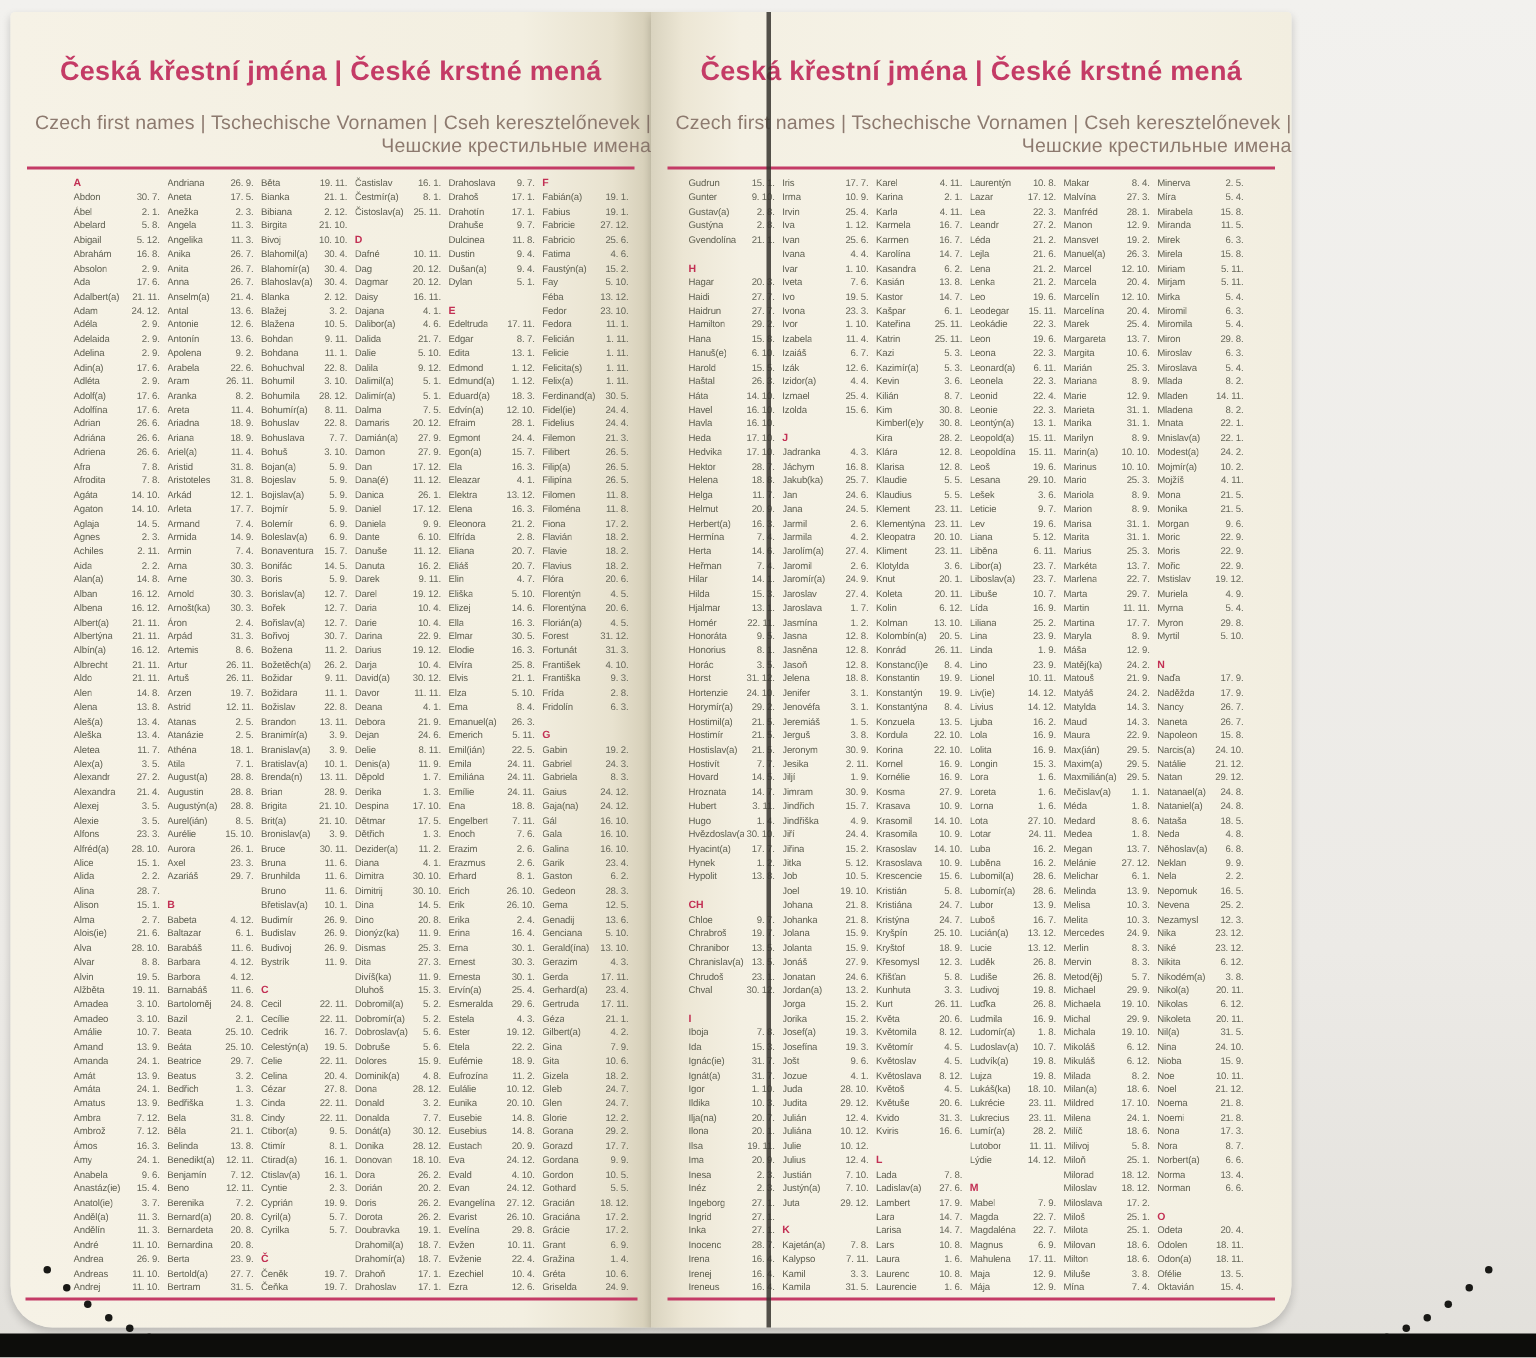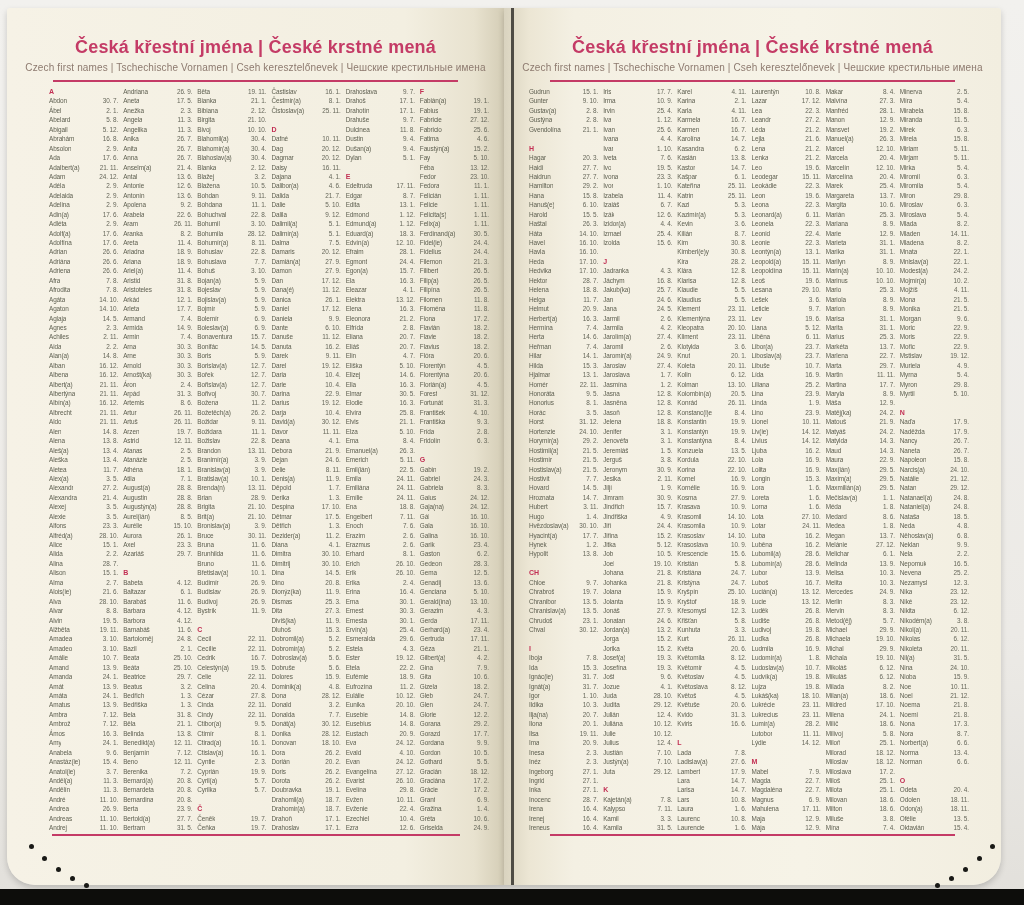--- a/index.html
+++ b/index.html
@@ -3,41 +3,41 @@
 <meta charset="utf-8">
 <style>
   html,body{margin:0;padding:0;}
   body{
     width:1024px;height:905px;position:relative;overflow:hidden;
     background:linear-gradient(180deg,#f2f1ee 0%,#eceae6 70%,#e2e0db 100%);
     font-family:"Liberation Sans",sans-serif;
     -webkit-font-smoothing:antialiased;
   }
   .black-bar{position:absolute;left:0;right:0;bottom:0;height:16px;background:#0d0d0b;}
-  .spread{position:absolute;top:8px;left:7px;width:994px;height:877px;display:flex;}
+  .spread{position:absolute;top:8px;left:7px;width:854px;height:877px;display:flex;}
   .page{position:relative;height:100%;box-sizing:border-box;}
   .page.left{
     width:505px;
     border-radius:3px 0 0 28px;
     background:linear-gradient(90deg,#f6f2e6 0%,#f3efe1 80%,#e8e2cf 94%,#d4cdb6 100%);
     box-shadow:0 3px 6px rgba(0,0,0,0.18);
   }
   .page.right{
     width:505px;
     border-radius:0 3px 28px 0;
     background:linear-gradient(90deg,#d9d3bf 0%,#ece6d4 5%,#f4f0e3 14%,#f6f3e7 60%,#f2eee0 100%);
     box-shadow:0 3px 6px rgba(0,0,0,0.18);
   }
   .gutter-line{position:absolute;top:0;bottom:0;left:504px;width:3px;background:#35332d;opacity:.85;}
   .page-header{text-align:center;padding-top:28px;}
   .title{
     font-size:18px;font-weight:bold;color:#c43b66;letter-spacing:.2px;line-height:22px;
   }
   .subtitle{
-    font-size:10px;color:#8d7a6f;margin-top:4px;letter-spacing:.15px;
+    font-size:13px;color:#8d7a6f;margin-top:16px;letter-spacing:.15px;text-align:right;
   }
   .header-rule{height:2px;background:#c43b66;margin:7px auto 0;}
   .page.left .header-rule{width:405px;}
   .page.right .header-rule{width:405px;}
   .cols{display:grid;grid-template-columns:repeat(6,1fr);column-gap:5px;margin-top:5px;}
   .page.left .cols{margin-left:42px;margin-right:15px;}
   .page.right .cols{margin-left:25px;margin-right:32px;}
   .col{min-width:0;}
   .row{display:flex;justify-content:space-between;height:9.45px;line-height:9.6px;
        font-size:6.4px;color:#5f6051;letter-spacing:-0.1px;}

